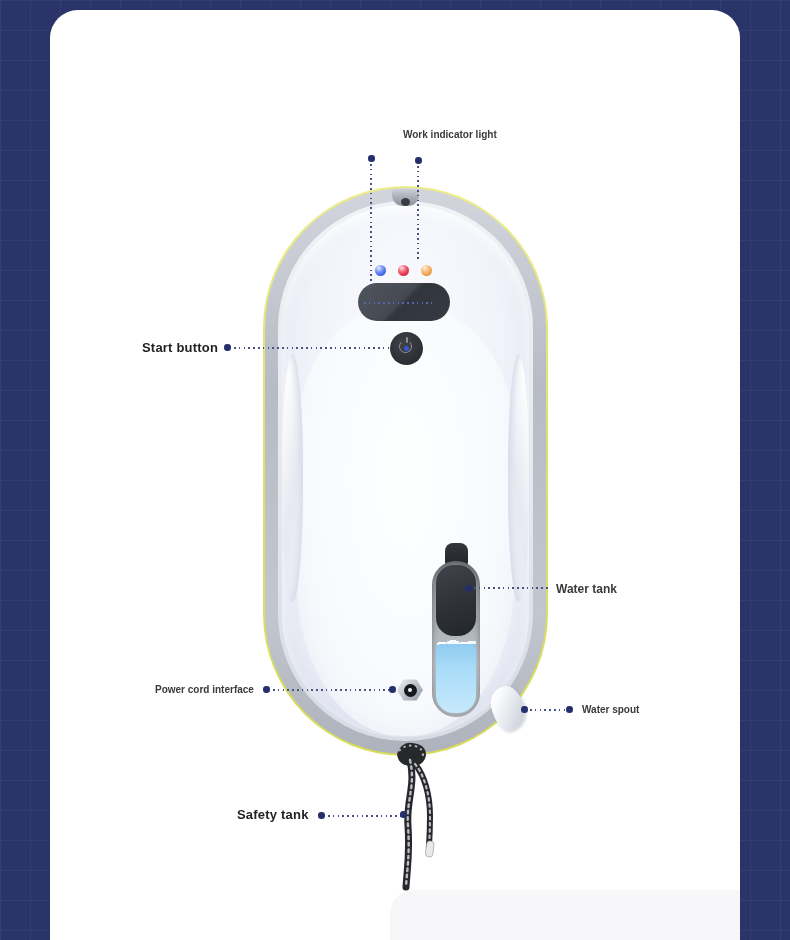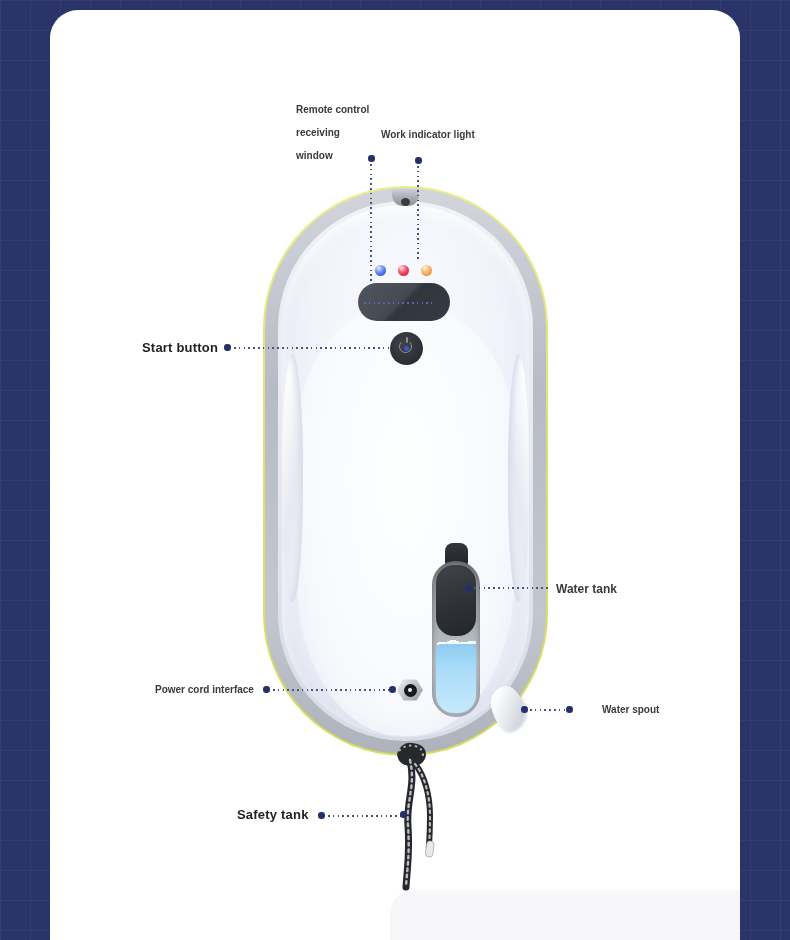--- a/index.html
+++ b/index.html
@@ -227,46 +227,42 @@
       <path d="M25 22 C31 48 21 62 23 88 C25 116 22 132 21 149" fill="none" stroke="#26282c" stroke-width="7" stroke-linecap="round"></path>
       <path d="M30 26 C40 38 45 58 45 78 C45 92 44.5 100 44 108" fill="none" stroke="#26282c" stroke-width="6" stroke-linecap="round"></path>
       <path d="M12 16 Q17 3 27 5 Q41 6 41 17 Q39 29 25 28 Q13 27 12 16 Z" fill="#26282c"></path>
       <path d="M25 22 C31 48 21 62 23 88 C25 116 22 132 21 149" fill="none" stroke="#d4d8dc" stroke-width="2.4" stroke-dasharray="2.6 3.8" stroke-linecap="round" opacity="0.85"></path>
       <path d="M30 26 C40 38 45 58 45 78 C45 92 44.5 100 44 108" fill="none" stroke="#d4d8dc" stroke-width="2.2" stroke-dasharray="2.4 3.8" stroke-linecap="round" opacity="0.85"></path>
       <path d="M14 13 Q20 6 30 8 Q38 10 38 18" fill="none" stroke="#cfd4d9" stroke-width="2" stroke-dasharray="2.4 3.4" opacity="0.8"></path>
       <rect x="41" y="103" width="7.5" height="16" rx="3.5" transform="rotate(7 45 111)" fill="#e7e9ea" stroke="#8f959b" stroke-width="0.6"></rect>
     </svg>
   </div>
 
-  <div class="lbl lbl-sm" style="left:296px; top:104px; width:84px;"><span>Remote control</span><br>
-    <span>receiving</span><br>
-    <span>window</span>
-  </div>
   <div class="ldot" style="left:368px; top:155px;"></div>
   <div class="dotline-v" style="left:370px; top:164px; height:138px;"></div>
   <div class="dotline-h dotline-display" style="left:364px; top:302px; width:68px;"></div>
 
-  <div class="lbl lbl-sm" style="left:381px; top:129px;">Work indicator light</div>
+  <div class="lbl lbl-sm" style="left:403px; top:129px;">Work indicator light</div>
   <div class="ldot" style="left:415px; top:157px;"></div>
   <div class="dotline-v" style="left:417px; top:166px; height:96px;"></div>
 
   <div class="lbl lbl-lg" style="left:142px; top:341px;">Start button</div>
   <div class="ldot" style="left:224px; top:344px;"></div>
   <div class="dotline-h" style="left:234px; top:347px; width:155px;"></div>
 
   <div class="lbl lbl-xs" style="left:556px; top:584px;">Water tank</div>
   <div class="ldot" style="left:465px; top:585px;"></div>
   <div class="dotline-h" style="left:474px; top:587px; width:77px;"></div>
 
   <div class="lbl lbl-sm" style="left:155px; top:684px;text-align:right;">Power cord interface</div>
   <div class="ldot" style="left:263px; top:686px;"></div>
   <div class="dotline-h" style="left:273px; top:689px; width:116px;"></div>
   <div class="ldot" style="left:389px; top:686px;"></div>
 
-  <div class="lbl lbl-sm" style="left:602px; top:704px;">Water spout</div>
+  <div class="lbl lbl-sm" style="left:582px; top:704px;">Water spout</div>
   <div class="ldot" style="left:521px; top:706px;"></div>
   <div class="dotline-h" style="left:530px; top:709px; width:36px;"></div>
   <div class="ldot" style="left:566px; top:706px;"></div>
 
   <div class="lbl lbl-lg" style="left:237px; top:808px;">Safety tank</div>
   <div class="ldot" style="left:318px; top:812px;"></div>
   <div class="dotline-h" style="left:328px; top:815px; width:74px;"></div>
   <div class="ldot" style="left:400px; top:811px;"></div>
 </div>
 

